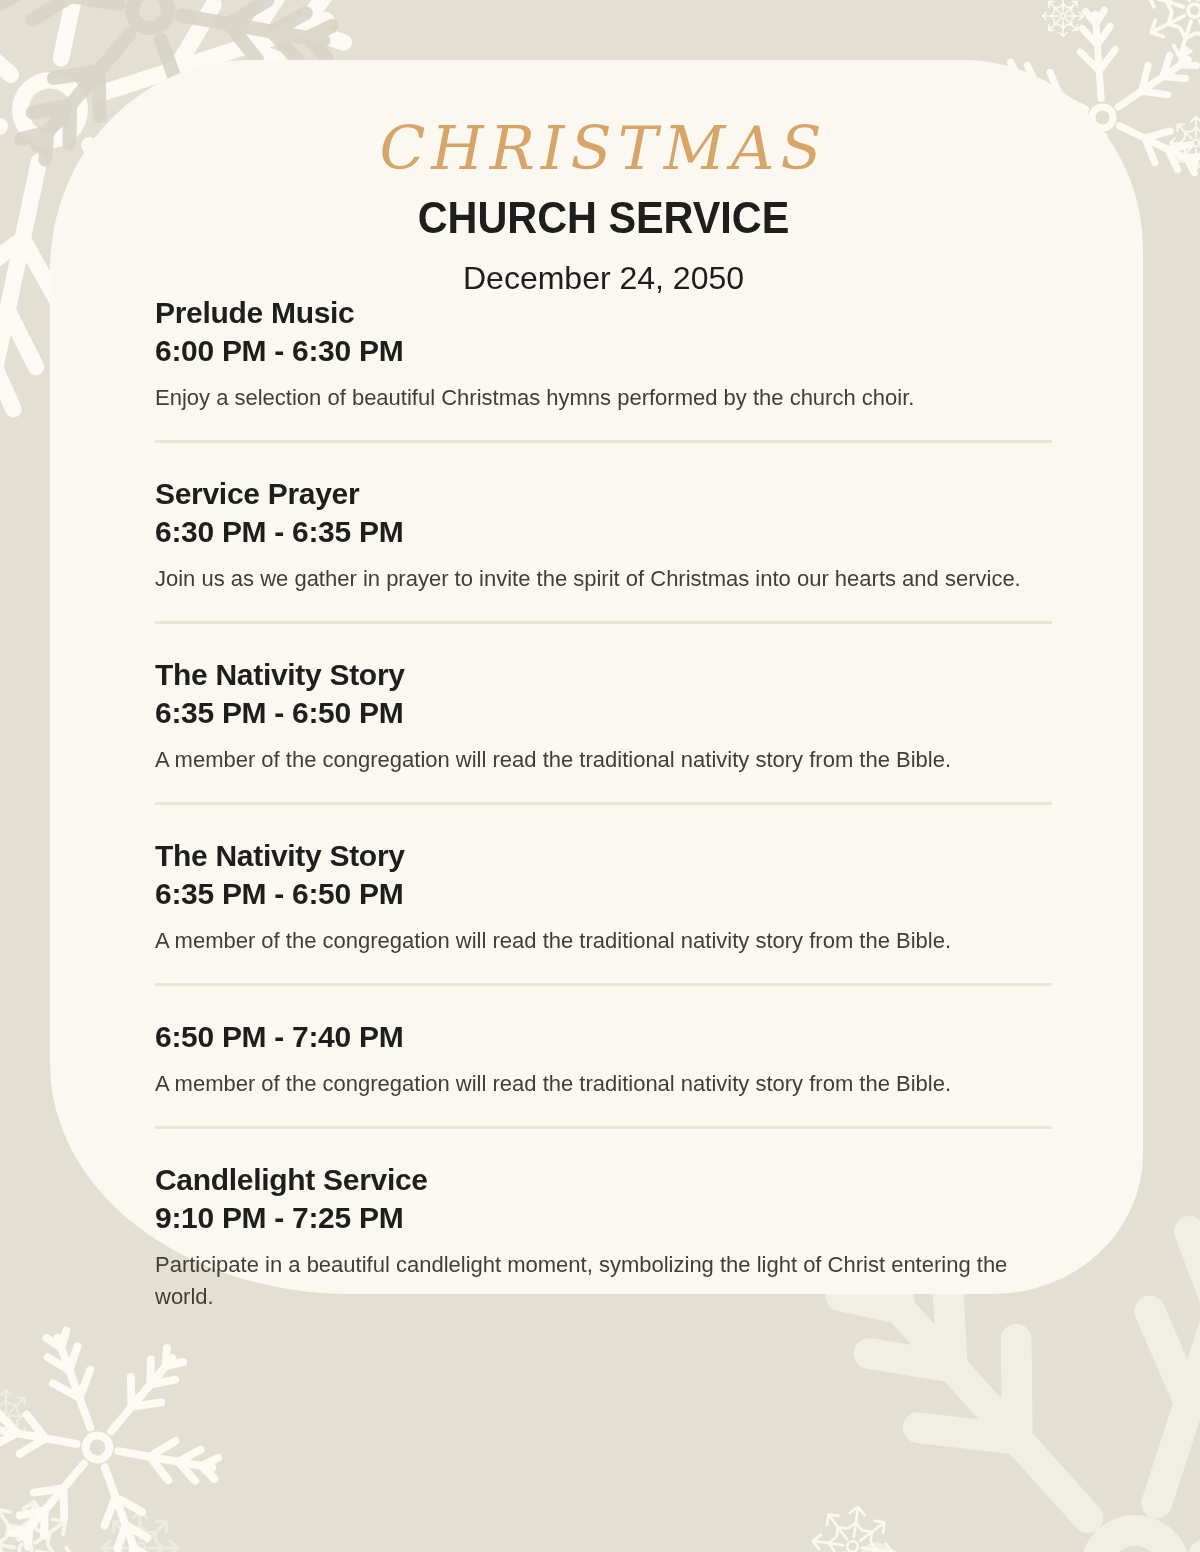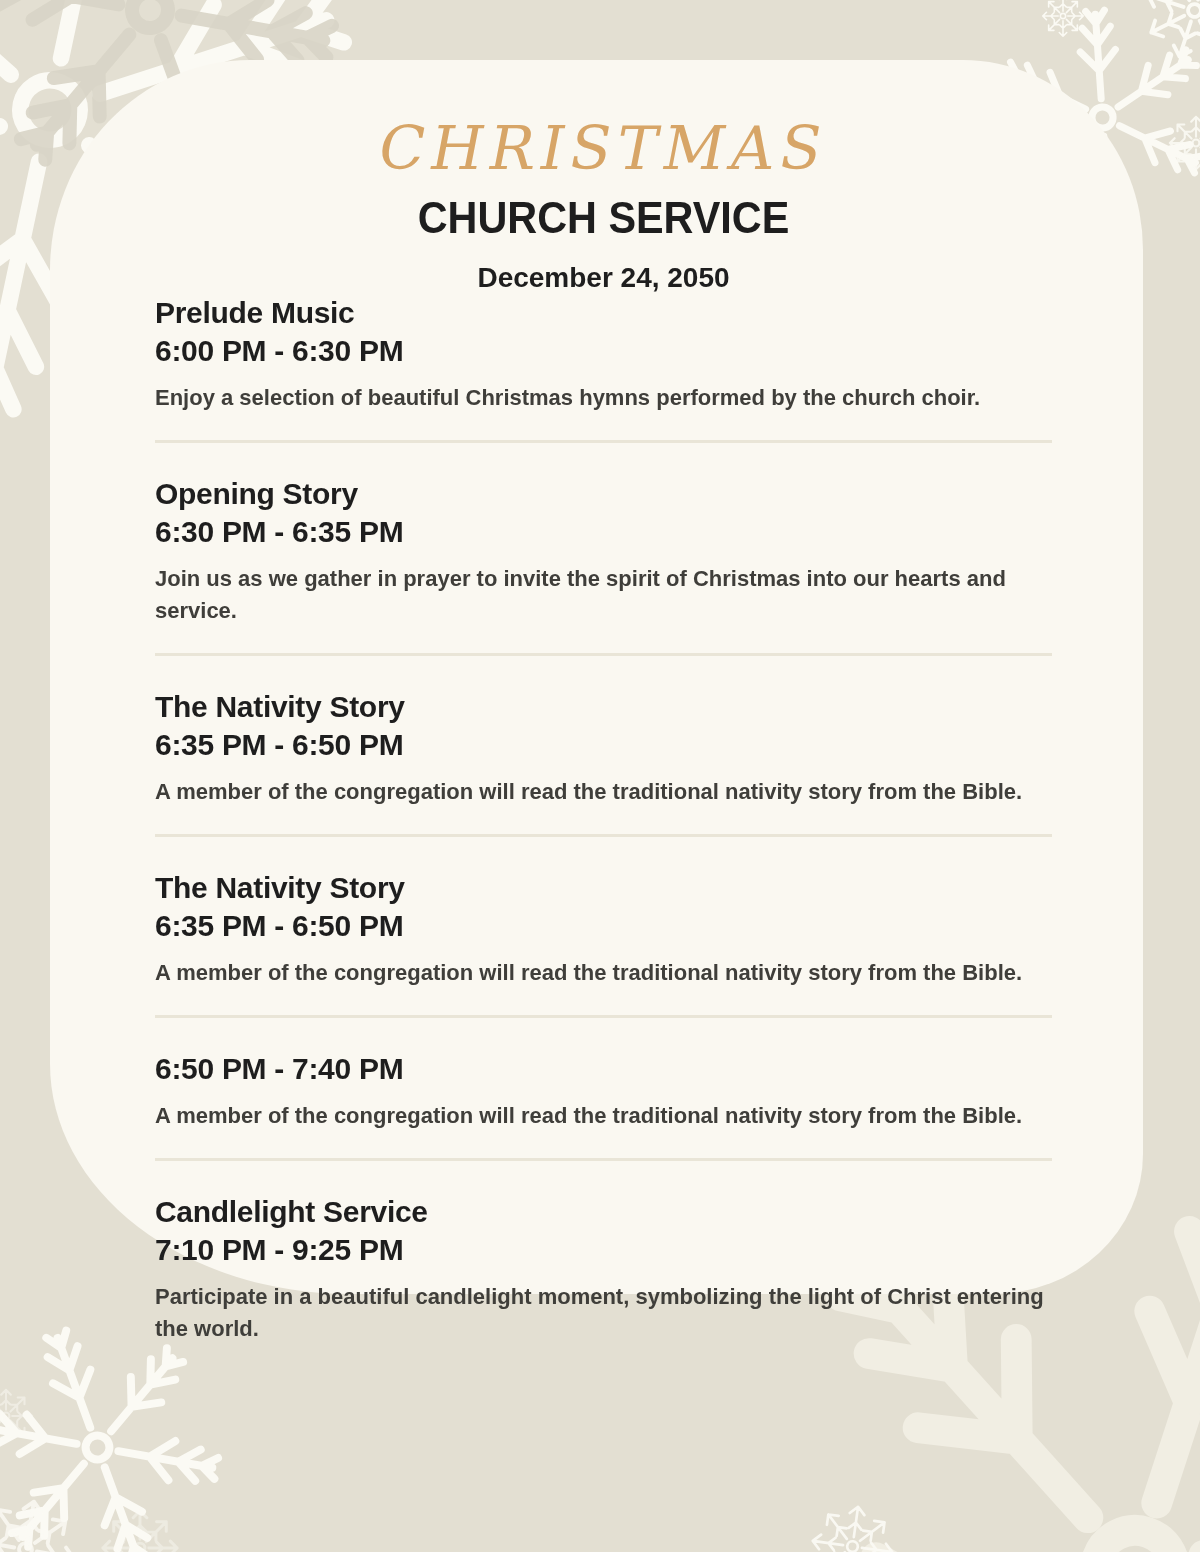--- a/index.html
+++ b/index.html
@@ -38,30 +38,30 @@
   .card-header{text-align:center;margin-top:52px;}
   .title-script{
     margin:0;font-family:"DejaVu Serif", serif;font-style:italic;font-weight:400;
     font-size:60px;line-height:72px;letter-spacing:6px;color:var(--title_gold);
   }
   .title-main{
     margin:8px 0 0;font-weight:700;font-size:44px;line-height:52px;letter-spacing:0;
     color:var(--heading_text);transform:scaleX(.94);
   }
   .event-date{
-    margin-top:18px;font-weight:700;font-size:28px;line-height:32px;color:var(--heading_text);
+    margin-top:18px;font-weight:400;font-size:32px;line-height:32px;color:var(--heading_text);
   }
   
   .schedule{}
   .item-title,.item-time{
     margin:0;font-size:30px;line-height:38px;font-weight:600;
     letter-spacing:-.3px;color:var(--heading_text);
   }
   .item-desc{
-    margin:12px 0 0;font-size:22px;line-height:32px;font-weight:700;
+    margin:12px 0 0;font-size:22px;line-height:32px;font-weight:400;
     color:var(--body_text);
   }
   .divider{
     border:0;height:3px;background:var(--divider);margin:26px 0 32px;
   }
   .item:last-child .divider{display:none;}
   .svg-defs{position:absolute;width:0;height:0;overflow:hidden;}
 </style>
 </head>
 <body>
@@ -141,21 +141,21 @@
 
   <div class="schedule">
     <section class="item">
       <h3 class="item-title">Prelude Music</h3>
       <div class="item-time">6:00 PM - 6:30 PM</div>
       <p class="item-desc">Enjoy a selection of beautiful Christmas hymns performed by the church choir.</p>
       <hr class="divider">
     </section>
 
     <section class="item">
-      <h3 class="item-title">Opening Story</h3>
+      <h3 class="item-title">Service Prayer</h3>
       <div class="item-time">6:30 PM - 6:35 PM</div>
       <p class="item-desc">Join us as we gather in prayer to invite the spirit of Christmas into our hearts and service.</p>
       <hr class="divider">
     </section>
 
     <section class="item">
       <h3 class="item-title">The Nativity Story</h3>
       <div class="item-time">6:35 PM - 6:50 PM</div>
       <p class="item-desc">A member of the congregation will read the traditional nativity story from the Bible.</p>
       <hr class="divider">
@@ -169,19 +169,19 @@
     </section>
 
     <section class="item">
       <div class="item-time">6:50 PM - 7:40 PM</div>
       <p class="item-desc">A member of the congregation will read the traditional nativity story from the Bible.</p>
       <hr class="divider">
     </section>
 
     <section class="item">
       <h3 class="item-title">Candlelight Service</h3>
-      <div class="item-time">7:10 PM - 9:25 PM</div>
+      <div class="item-time">9:10 PM - 7:25 PM</div>
       <p class="item-desc">Participate in a beautiful candlelight moment, symbolizing the light of Christ entering the world.</p>
 
     </section>
   </div>
 
 </div>
 
 </body></html>

